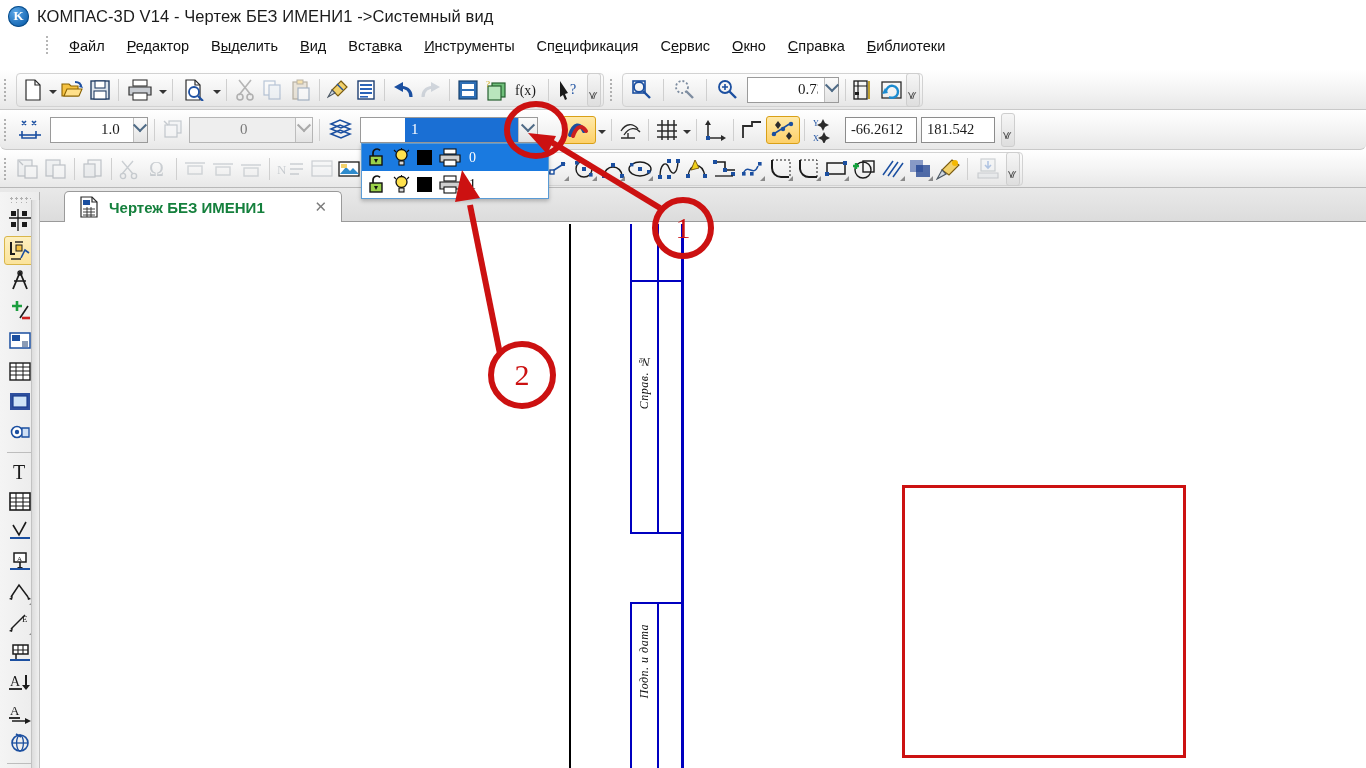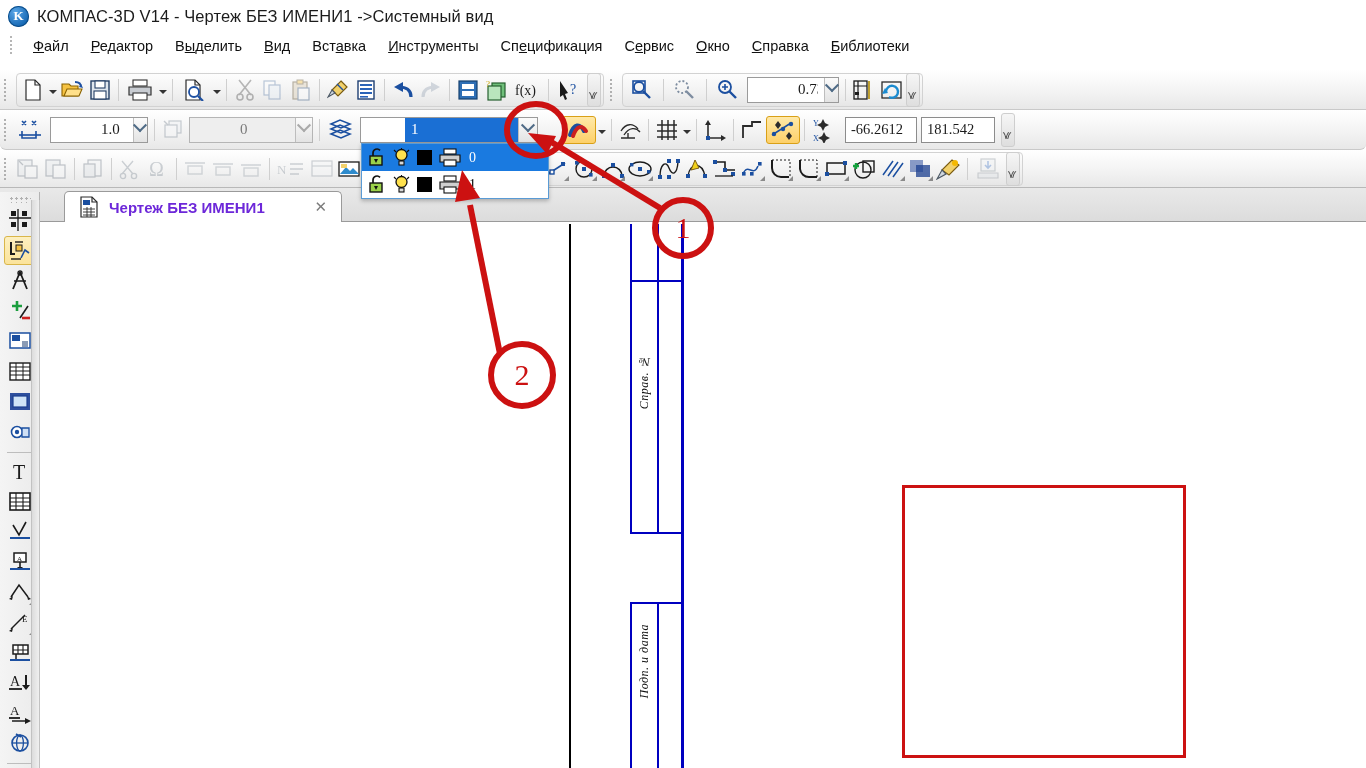--- a/index.html
+++ b/index.html
@@ -29,21 +29,21 @@
     display: flex; align-items: center; justify-content: center;
   }
   .title-text {
     font-size: 16.5px; color: #1b1b1b; letter-spacing: .1px;
     white-space: nowrap;
   }
 
   
   .menubar {
     position: absolute; left: 0; top: 32px; width: 1366px; height: 27px;
-    background: #ffffff; display: flex; align-items: center;
+    background: #ffffff; display: flex; align-items: center; padding-left: 36px;
   }
   .mb-grip {
     width: 10px; height: 20px; margin: 0 5px 0 7px;
     background-image: radial-gradient(#b6b6b6 38%, transparent 40%);
     background-size: 4px 4px; background-position: 2px 3px;
     background-repeat: repeat-y;
   }
   .menu-item {
     font-size: 14.5px; color: #111111; padding: 3px 11px; white-space: nowrap;
     cursor: default;
@@ -153,21 +153,21 @@
     background: linear-gradient(#e9e9e9,#dcdcdc);
     border-bottom: 1px solid #9a9a9a;
   }
   .doctab {
     position:absolute; left:64px; top:3px; height:31px; min-width:278px;
     background:#ffffff; border:1px solid #9a9a9a; border-bottom:none;
     border-radius: 5px 5px 0 0;
     display:flex; align-items:center; padding: 0 10px 0 14px; gap: 10px;
   }
   .doctab .tab-title {
-    font: bold 15px "Liberation Sans", sans-serif; color:#6d28d9; white-space:nowrap;
+    font: bold 15px "Liberation Sans", sans-serif; color:#15803d; white-space:nowrap;
   }
   .tab-close { margin-left:auto; color:#7c7c7c; font-size:15px; padding:0 4px; cursor:default;}
 
   
   .leftpanel {
     position:absolute; left:0; top:192px; width:40px; height:576px;
     background: linear-gradient(90deg,#f4f4f4,#ebebeb);
     border-right:1px solid #b3b3b3;
     display:flex; flex-direction:column; align-items:center; padding-top:4px;
   }

